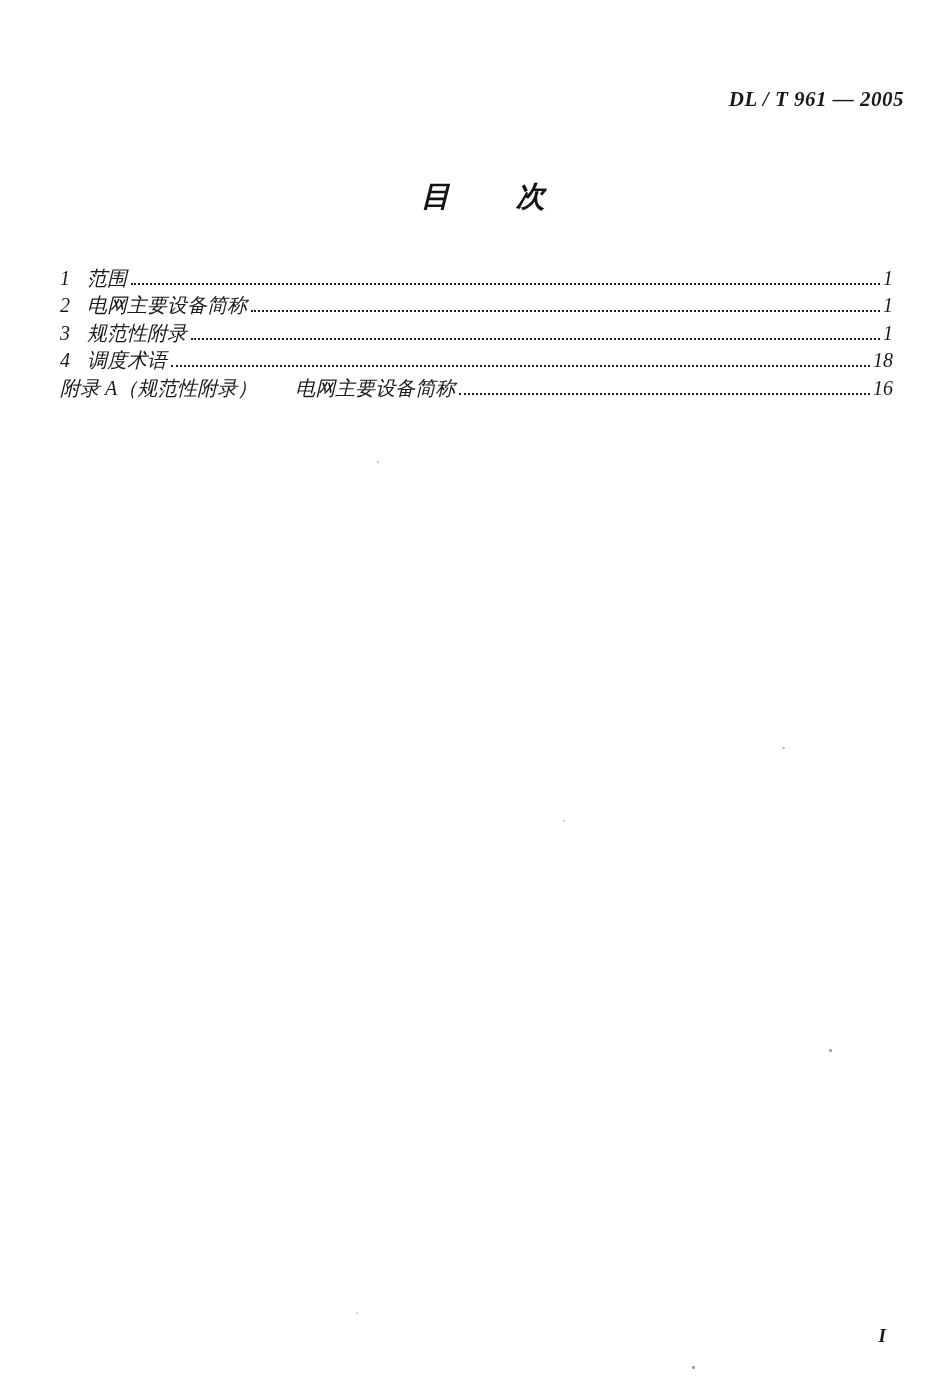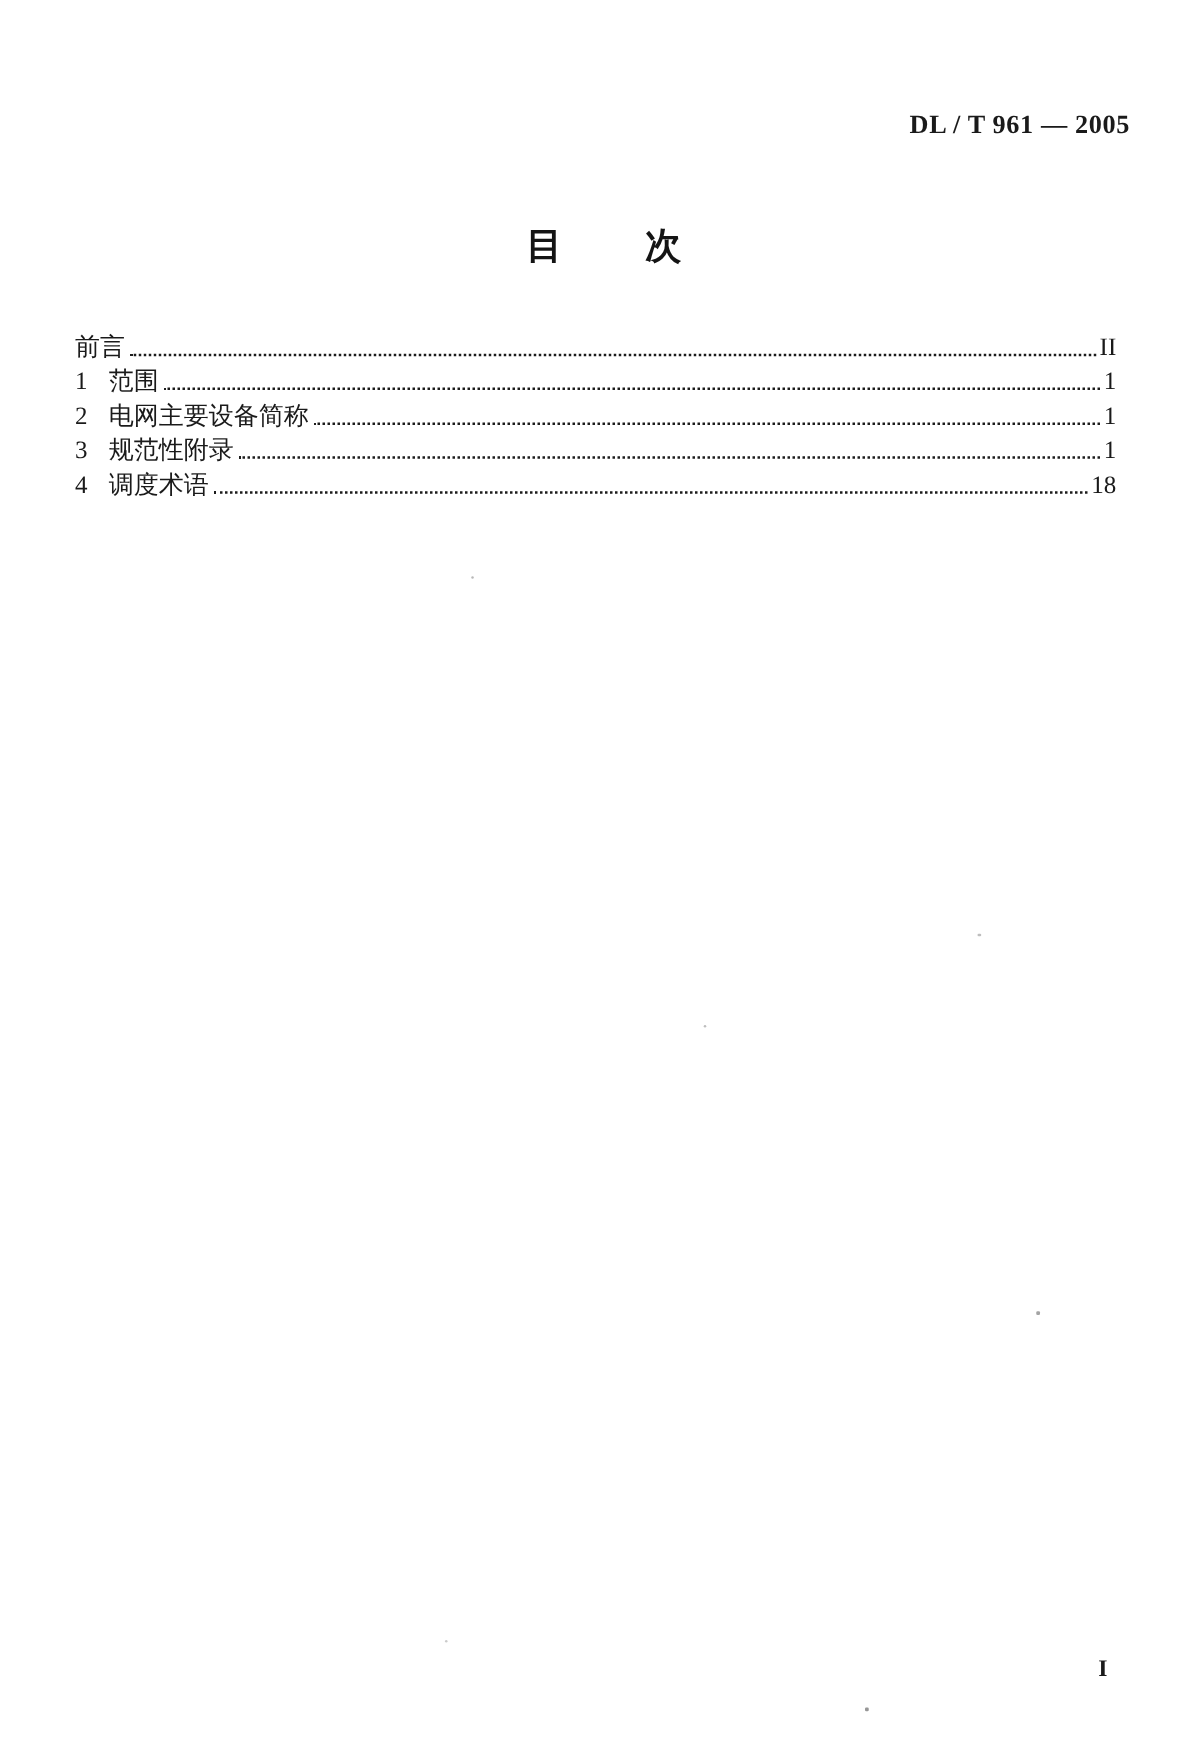--- a/index.html
+++ b/index.html
@@ -4,20 +4,21 @@
 <style>
   html, body { margin: 0; padding: 0; background: #ffffff; }
   .page {
     position: relative;
     width: 950px;
     height: 1394px;
     background: #ffffff;
     overflow: hidden;
     font-family: "Liberation Serif", "DejaVu Serif", serif;
     color: #1a1a1a;
+    font-style: italic;
   }
   .header-std {
     position: absolute;
     top: 87px;
     right: 46px;
     font-size: 21px;
     font-weight: bold;
     letter-spacing: 0.5px;
     white-space: pre;
     font-family: "Liberation Serif", "DejaVu Serif", serif;
@@ -87,25 +88,20 @@
 
   <div class="header-std">DL / T 961 — 2005</div>
 
   <div class="doc-title">
     <span>目</span>
     <span>次</span>
   </div>
 
   <div class="toc">
 
-    <div class="toc-row">
-      <span class="toc-label">前言</span>
-      <div class="leader"></div>
-      <span class="toc-page">II</span>
-    </div>
 
     <div class="toc-row">
       <span class="toc-num">1</span>
       <span class="toc-label">范围</span>
       <div class="leader"></div>
       <span class="toc-page">1</span>
     </div>
 
     <div class="toc-row">
       <span class="toc-num">2</span>
@@ -121,20 +117,27 @@
       <span class="toc-page">1</span>
     </div>
 
     <div class="toc-row">
       <span class="toc-num">4</span>
       <span class="toc-label">调度术语</span>
       <div class="leader"></div>
       <span class="toc-page">18</span>
     </div>
 
+    <div class="toc-row">
+      <span class="toc-label">附录 A（规范性附录）</span>
+      <span class="label-gap"></span>
+      <span class="toc-label">电网主要设备简称</span>
+      <div class="leader"></div>
+      <span class="toc-page">16</span>
+    </div>
 
   </div>
 
   <div class="speck" style="left:377px; top:461px; width:2px; height:2px; opacity:.55;"></div>
   <div class="speck" style="left:782px; top:747px; width:3px; height:2px; opacity:.5;"></div>
   <div class="speck" style="left:563px; top:820px; width:2px; height:2px; opacity:.5;"></div>
   <div class="speck" style="left:829px; top:1049px; width:3px; height:3px; opacity:.7;"></div>
   <div class="speck" style="left:356px; top:1312px; width:2px; height:2px; opacity:.4;"></div>
   <div class="speck" style="left:692px; top:1366px; width:3px; height:3px; opacity:.8;"></div>
 

